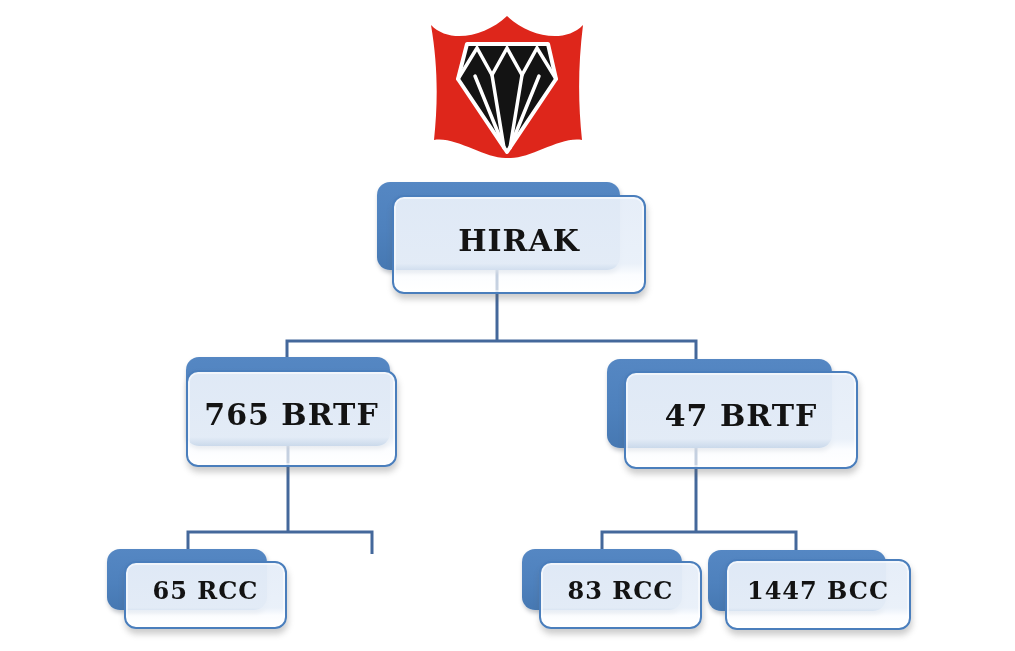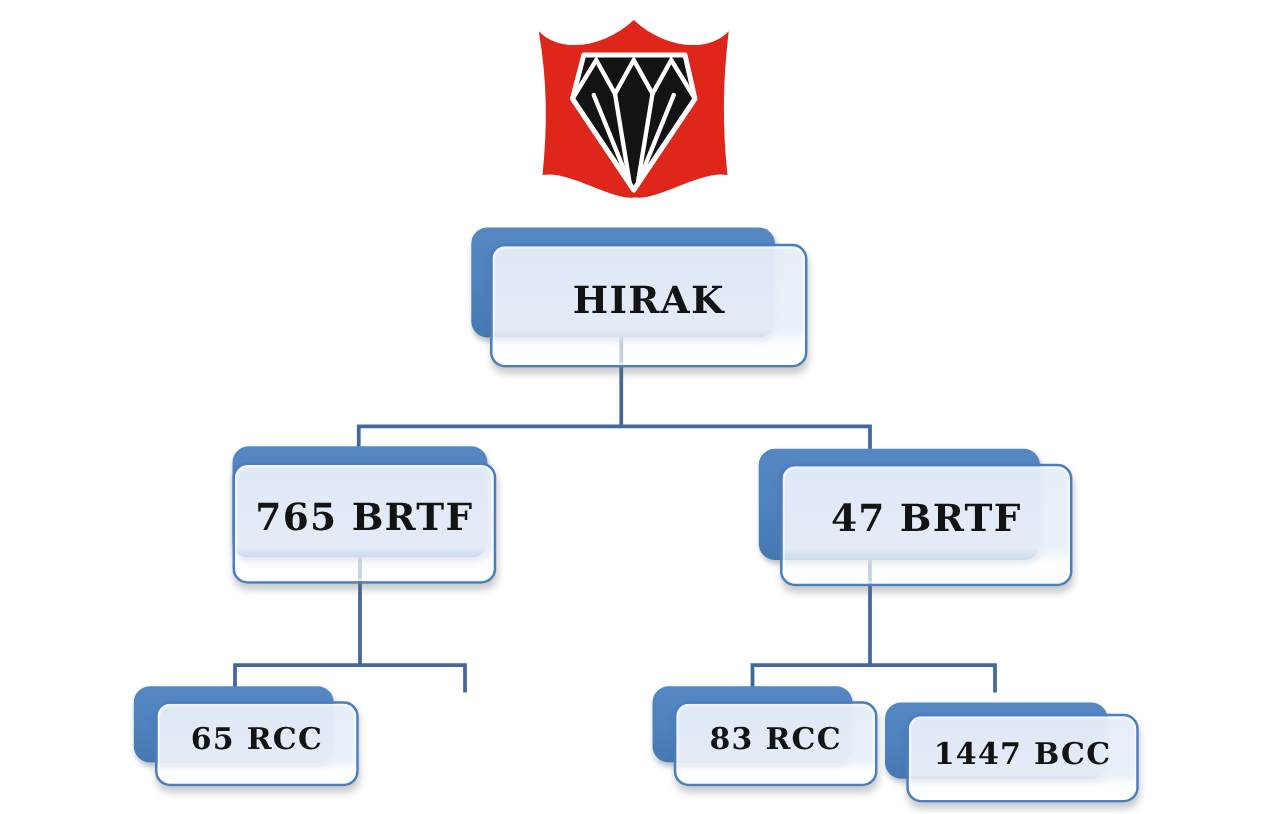--- a/index.html
+++ b/index.html
@@ -93,20 +93,20 @@
   </div>
 
 
   <div class="node" style="left:522px;top:549px;width:176px;height:76px;">
     <div class="back" style="width:160px;height:61px;"></div>
     <div class="front" style="left:17px;top:12px;width:159px;height:64px;">
       <span class="nlabel fs28">83 RCC</span>
     </div>
   </div>
 
-  <div class="node" style="left:708px;top:562px;width:199px;height:76px;">
+  <div class="node" style="left:708px;top:550px;width:199px;height:76px;">
     <div class="back" style="width:178px;height:61px;"></div>
     <div class="front" style="left:17px;top:9px;width:182px;height:67px;">
       <span class="nlabel fs28">1447 BCC</span>
     </div>
   </div>
 
 </div>
 
 </body></html>

